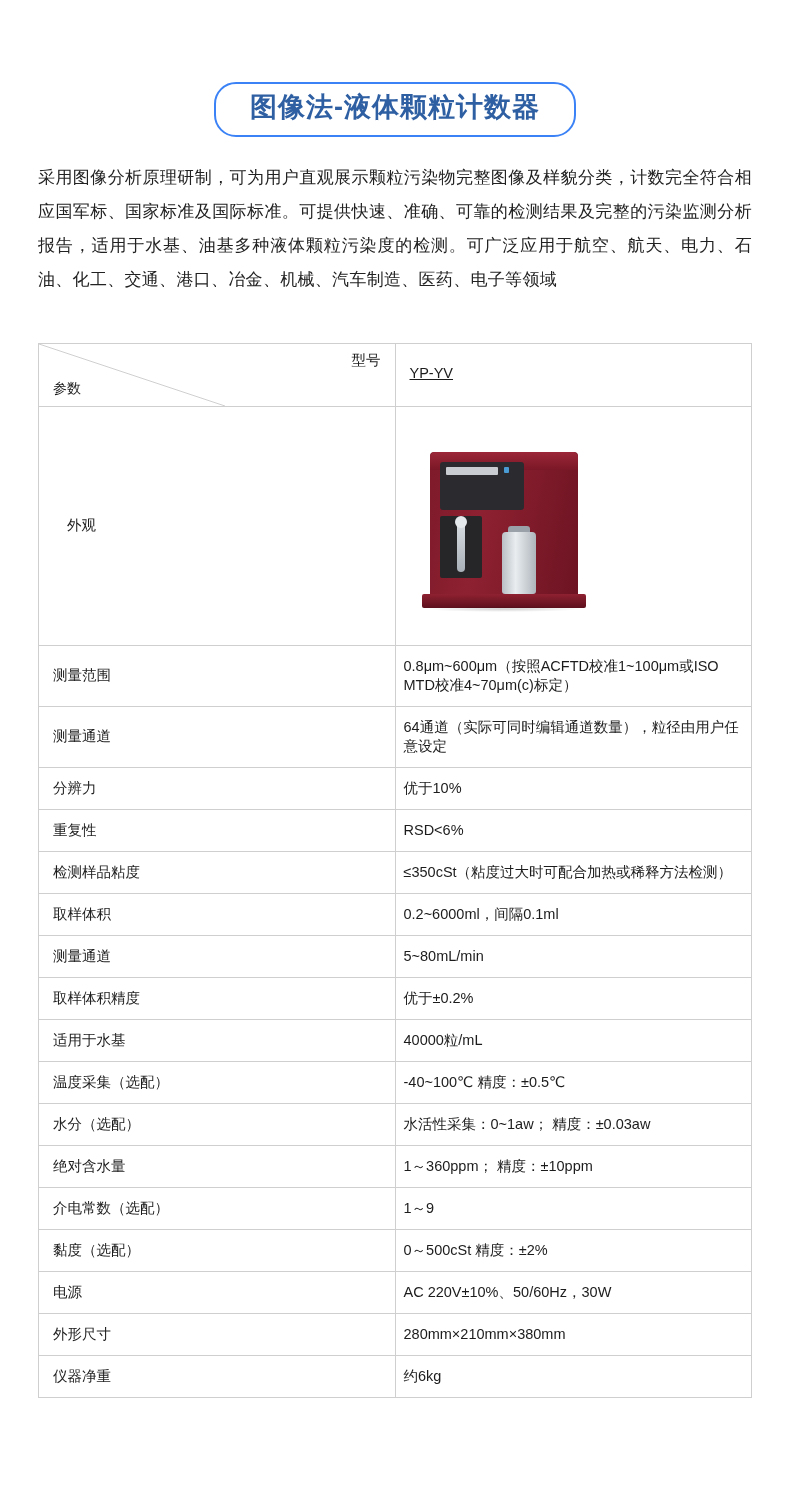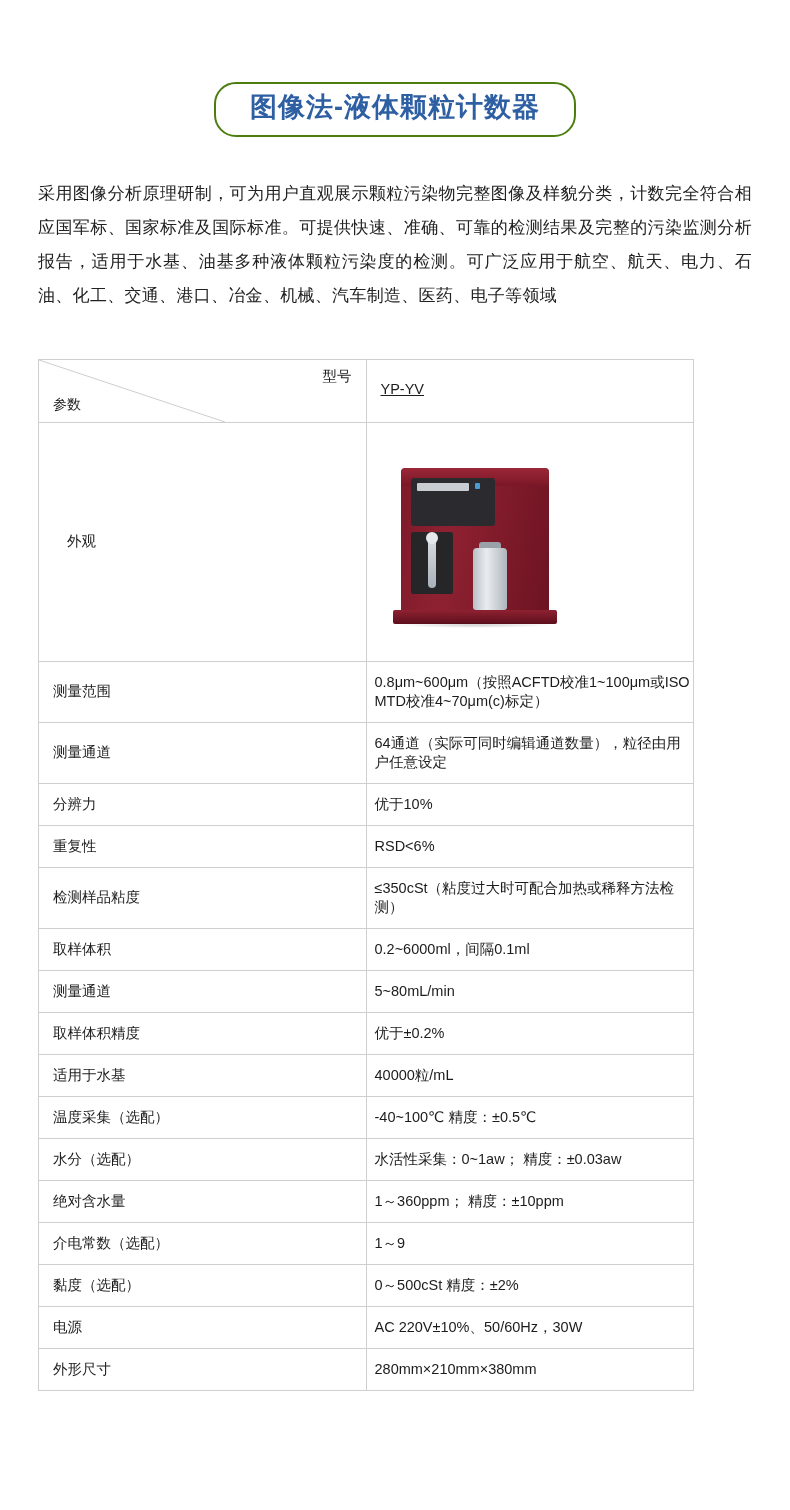--- a/index.html
+++ b/index.html
@@ -21,51 +21,51 @@
     position: relative;
   }
 
   
   .title-wrap {
     padding-top: 82px;
     display: flex;
     justify-content: center;
   }
   .title-banner {
-    border: 2px solid #4d7c0f;
+    border: 2px solid #3b82f6;
     border-radius: 22px;
     padding: 9px 34px 12px 34px;
     display: inline-block;
   }
   .title-text {
     font-size: 27px;
     font-weight: bold;
     color: #2e5fa3;
     letter-spacing: 1px;
     line-height: 1.1;
     white-space: nowrap;
   }
 
   
   .intro {
-    margin: 40px 38px 0 38px;
+    margin: 24px 38px 0 38px;
     font-size: 17px;
     line-height: 2.0;
     color: #222;
     text-align: justify;
     letter-spacing: 0.3px;
   }
 
   
   .table-wrap {
     margin: 46px 38px 0 38px;
   }
   table.spec {
     border-collapse: collapse;
-    width: 656px;
+    width: 714px;
     table-layout: fixed;
   }
   table.spec td {
     border: 1px solid #cfcfcf;
     font-size: 14.5px;
     color: #1c1c1c;
     vertical-align: middle;
   }
   td.label {
     width: 186px;
@@ -337,18 +337,22 @@
           <td class="value">0～500cSt 精度：±2%</td>
         </tr>
         <tr>
           <td class="label">电源</td>
           <td class="value">AC 220V±10%、50/60Hz，30W</td>
         </tr>
         <tr>
           <td class="label">外形尺寸</td>
           <td class="value">280mm×210mm×380mm</td>
         </tr>
+        <tr>
+          <td class="label">仪器净重</td>
+          <td class="value">约6kg</td>
+        </tr>
 
       </tbody>
     </table>
   </div>
 
 </div>
 
 </body></html>

